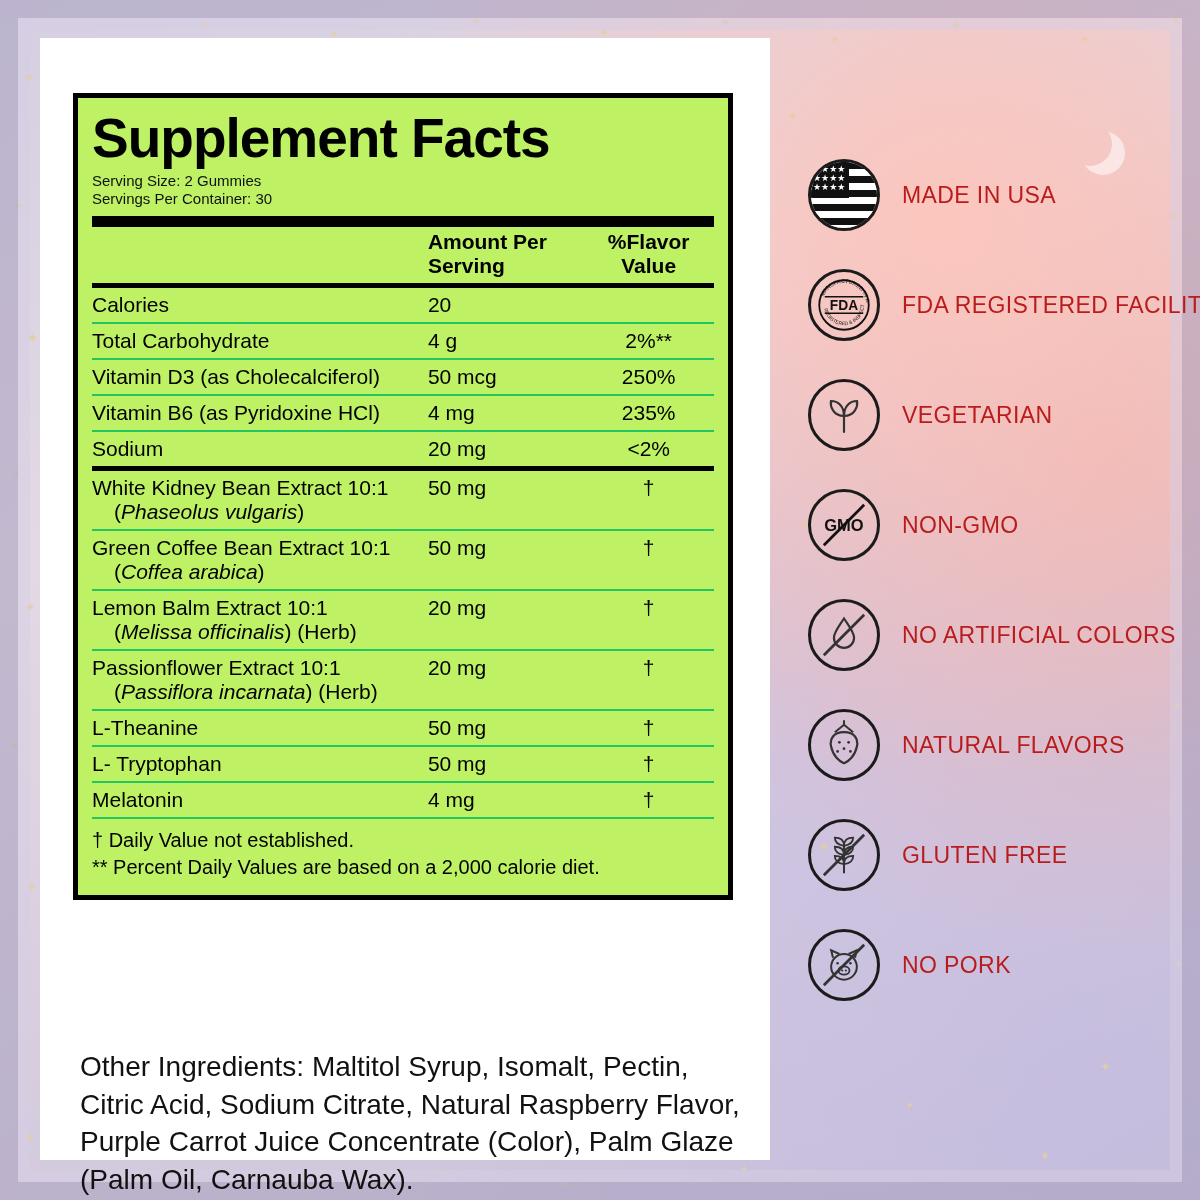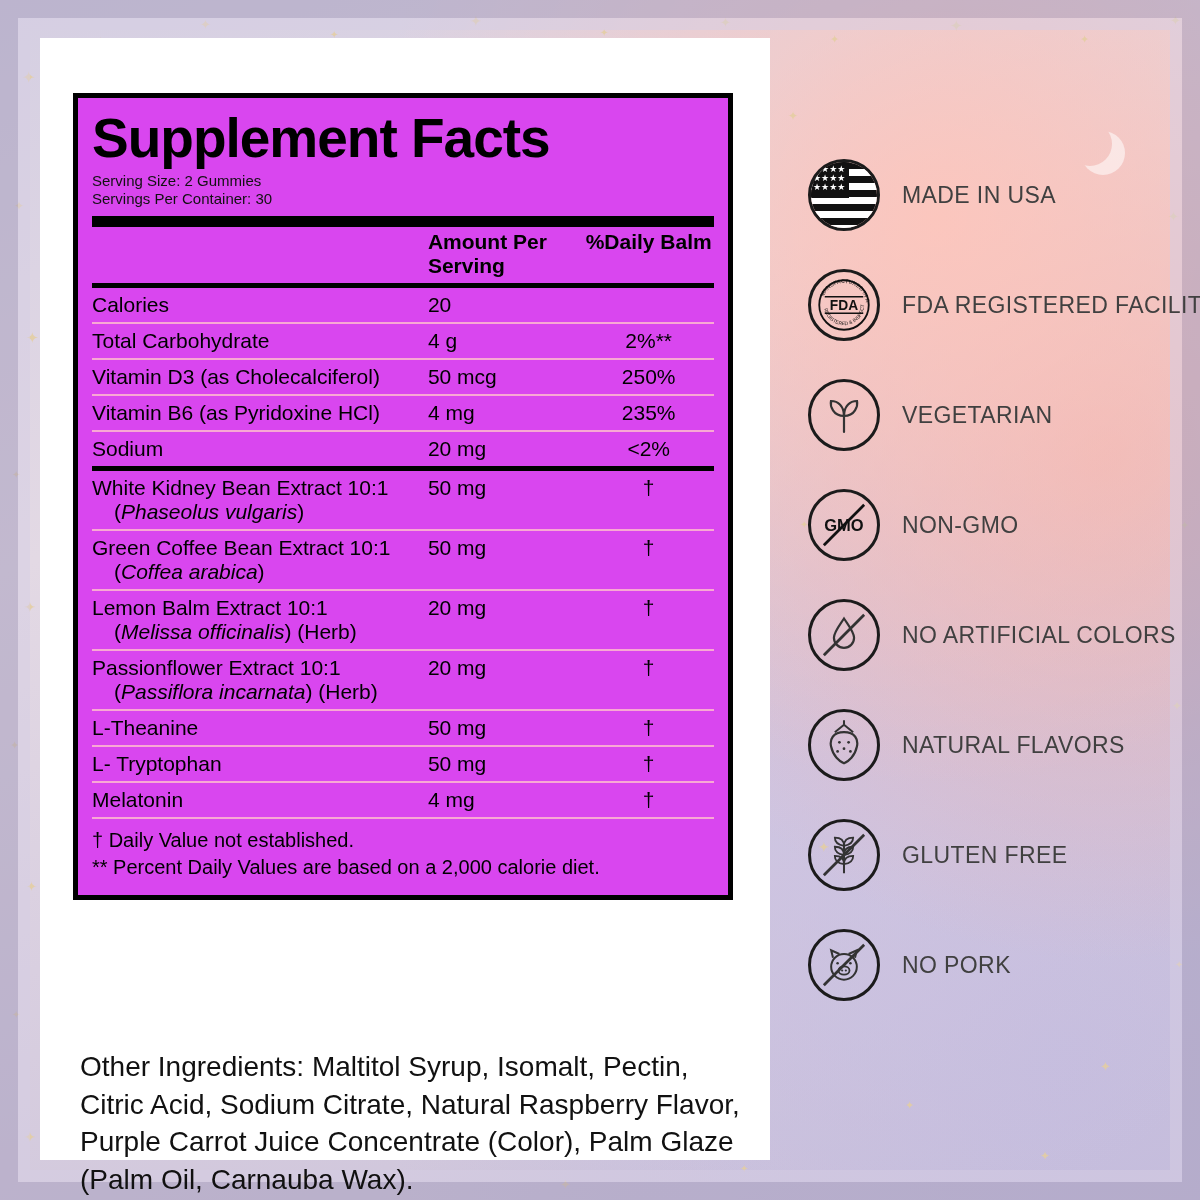--- a/index.html
+++ b/index.html
@@ -51,21 +51,21 @@
     left: 40px; top: 38px;
     width: 730px; height: 1122px;
     background: #ffffff;
   }
 
   .facts-box {
     position: absolute;
     left: 33px; top: 55px;
     width: 660px;
     border: 5px solid #000;
-    background: #d946ef;
+    background: #bef264;
     padding: 12px 14px 14px 14px;
   }
 
   .facts-title {
     font-size: 55px;
     font-weight: bold;
     letter-spacing: -1px;
     line-height: 1.05;
     color: #000;
     margin-bottom: 4px;
@@ -91,21 +91,21 @@
   }
   table.facts tr.hdr td {
     font-weight: bold;
     font-size: 21px;
     padding-bottom: 5px;
     padding-top: 3px;
   }
   td.name { text-align: left; padding-left: 4px; width: 54%; }
   td.amt  { width: 25%; }
   td.dv   { text-align: center; width: 21%; }
-  tr.line td { border-bottom: 2px solid #f9a8d4; }
+  tr.line td { border-bottom: 2px solid #22c55e; }
   tr.noline td { border-bottom: none; }
   .sub { display: block; padding-left: 22px; }
   .ital { font-style: italic; }
 
   .footnotes {
     font-size: 20px;
     line-height: 1.35;
     color: #000;
     padding-top: 8px;
   }
@@ -138,21 +138,21 @@
     display: flex; align-items: center; justify-content: center;
     flex: 0 0 72px;
     overflow: hidden;
     position: relative;
     background: transparent;
   }
   .badge-label {
     margin-left: 22px;
     font-size: 23px;
     letter-spacing: 0.4px;
-    color: #404040;
+    color: #b91c1c;
     white-space: nowrap;
   }
   .flag-stripes {
     position: absolute; inset: 0;
     background: repeating-linear-gradient(to bottom, #111 0 7px, #fff 7px 14px);
   }
   .flag-canton {
     position: absolute; left: 0; top: 0; width: 38px; height: 36px;
     background: #111;
     color: #fff; font-size: 9px; line-height: 9px; letter-spacing: 0px;
@@ -213,21 +213,21 @@
     <div class="serving-line">Serving Size: 2 Gummies</div>
     <div class="serving-line">Servings Per Container: 30</div>
 
     <div class="rule-thick"></div>
 
     <table class="facts">
       <tbody>
           <tr class="hdr">
         <td class="name"></td>
         <td class="amt">Amount Per Serving</td>
-        <td class="dv">%Daily Balm</td>
+        <td class="dv">%Flavor Value</td>
       </tr>
     </tbody>
       </table>
 
     <div class="rule-med"></div>
 
     <table class="facts">
       <tbody>
           <tr class="line">
         <td class="name">Calories</td>

